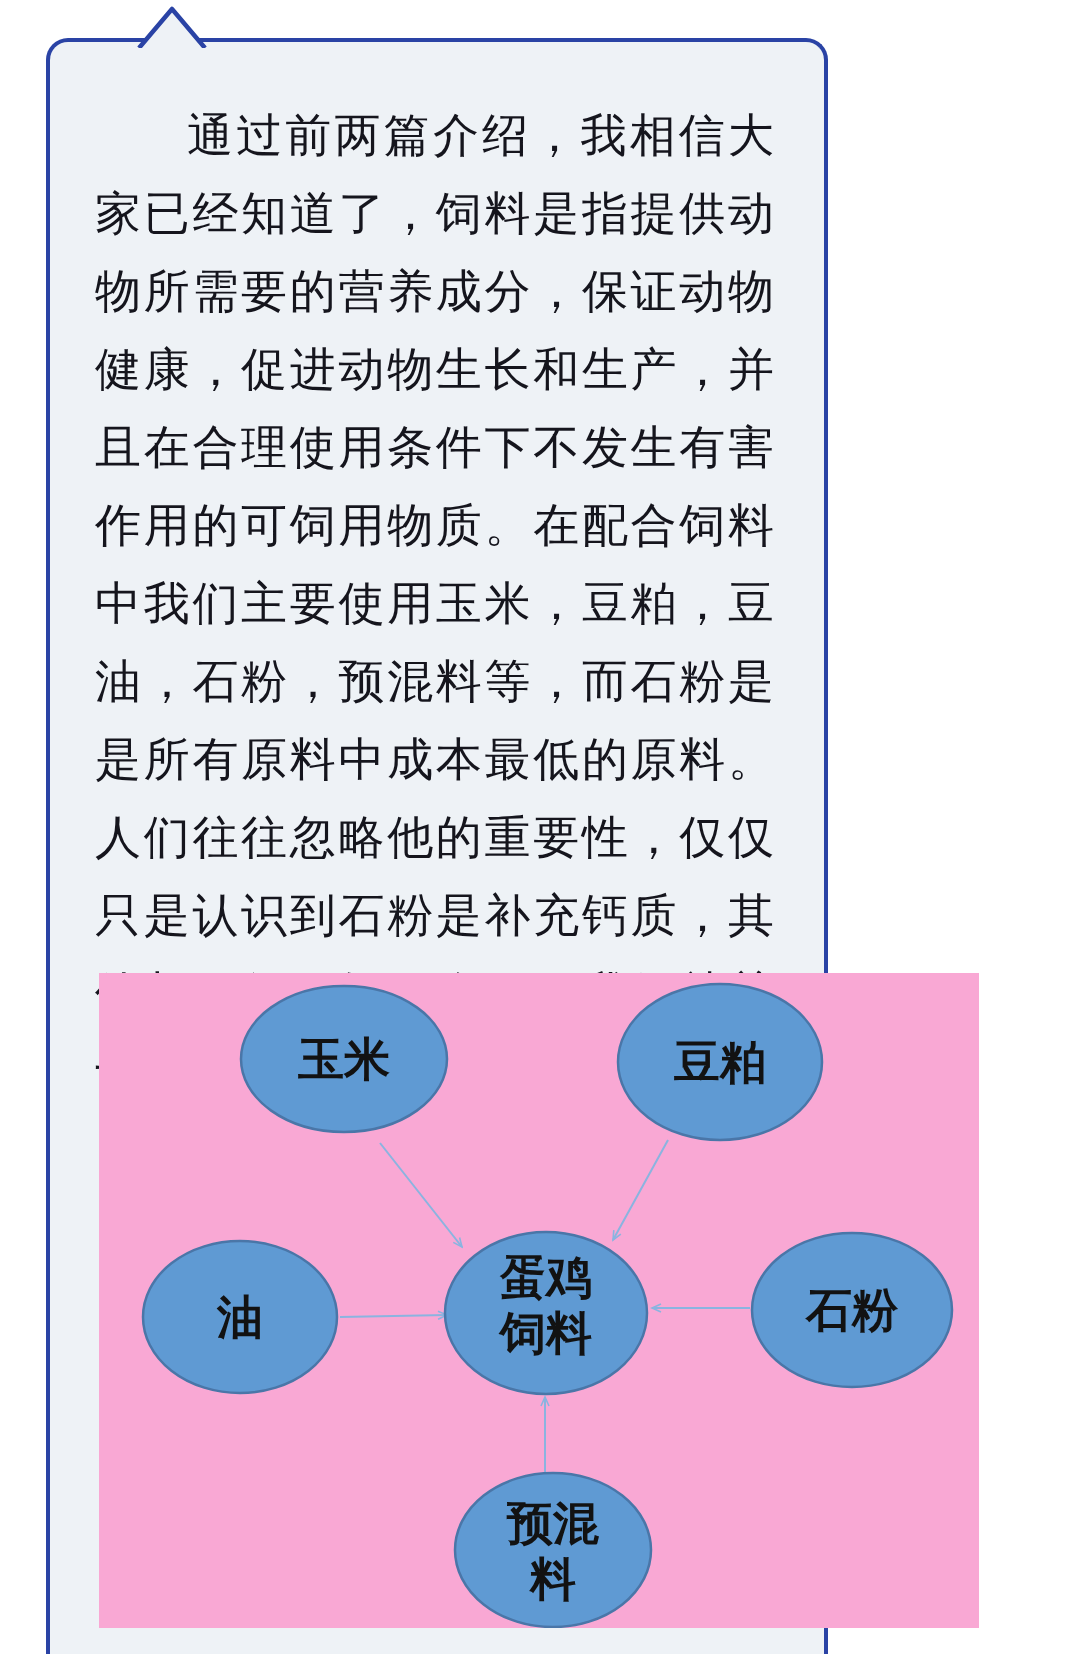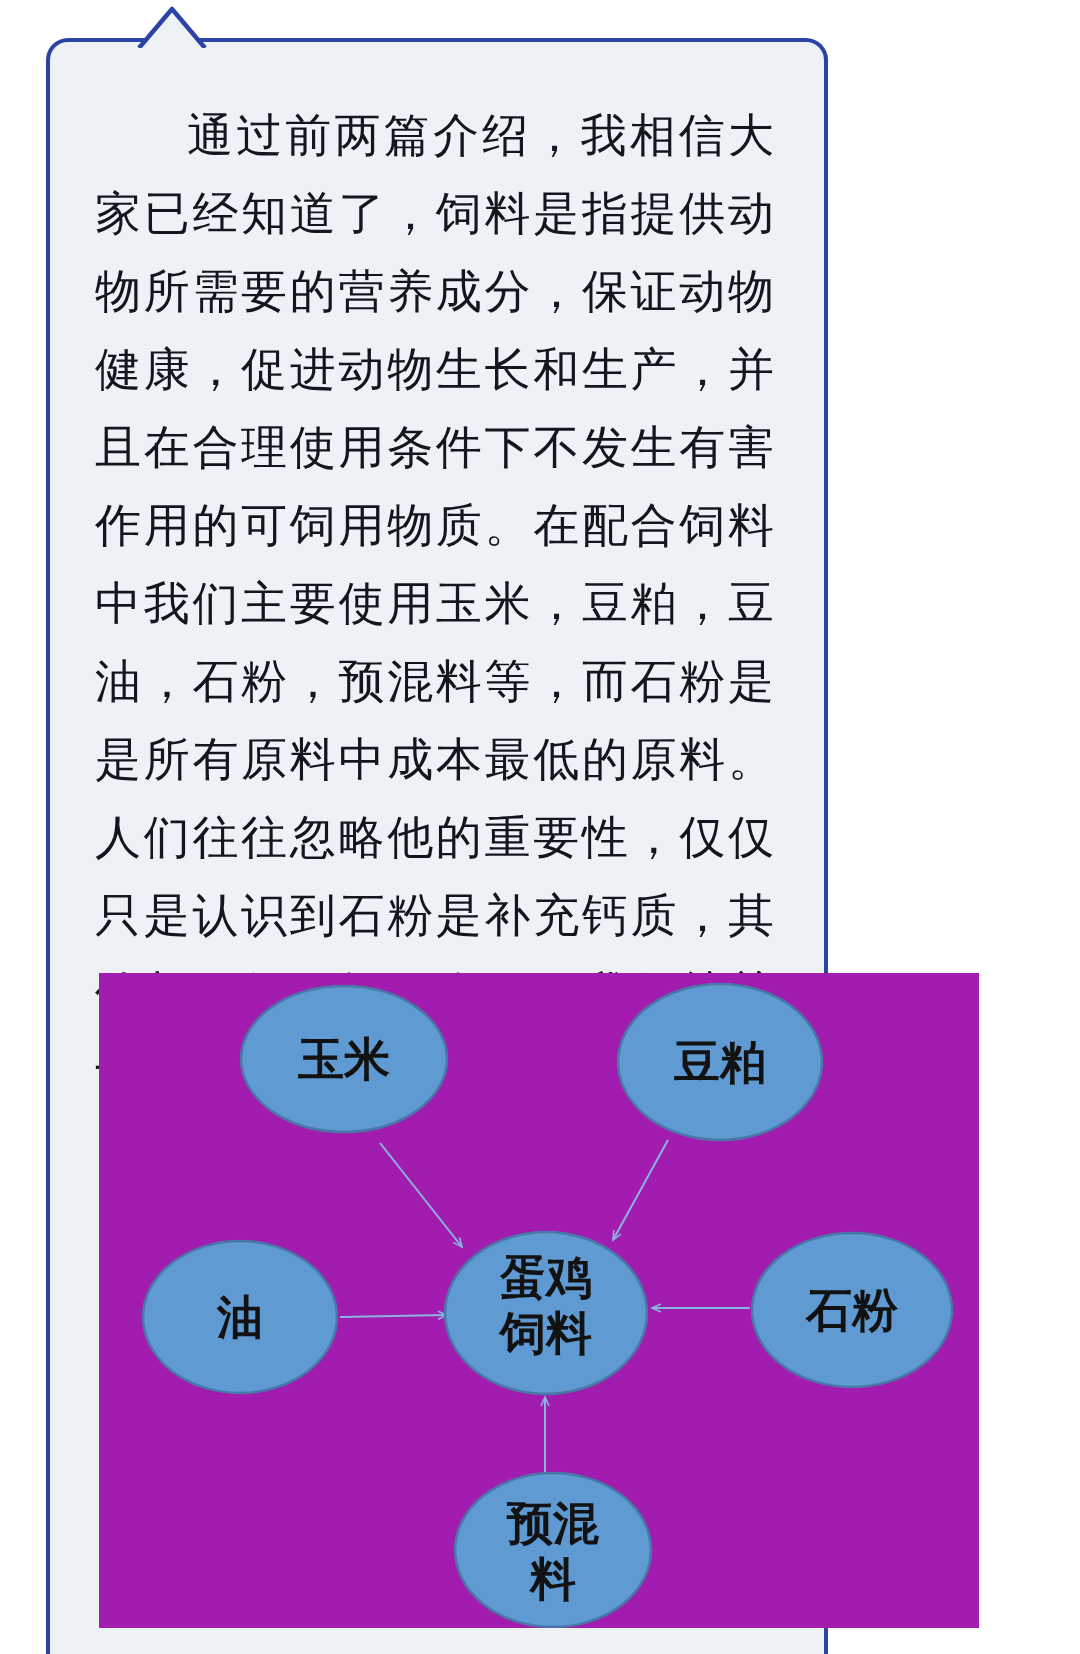--- a/index.html
+++ b/index.html
@@ -34,21 +34,21 @@
     line-height:78px;
     letter-spacing:0;
     text-align:justify;
     text-indent:2em;
     color:#15151d;
   }
   .diagram{
     position:absolute;
     left:49px;top:931px;
     width:880px;height:655px;
-    background:#a21caf;
+    background:#f9a8d4;
   }
   .node-ellipse{
     fill:var(--node-fill,#5f9ad3);
     stroke:var(--node-stroke,#4a76a8);
     stroke-width:2.5;
   }
   .node-label{
     font-family:"Liberation Serif",serif;
     font-weight:bold;
     font-size:46px;

